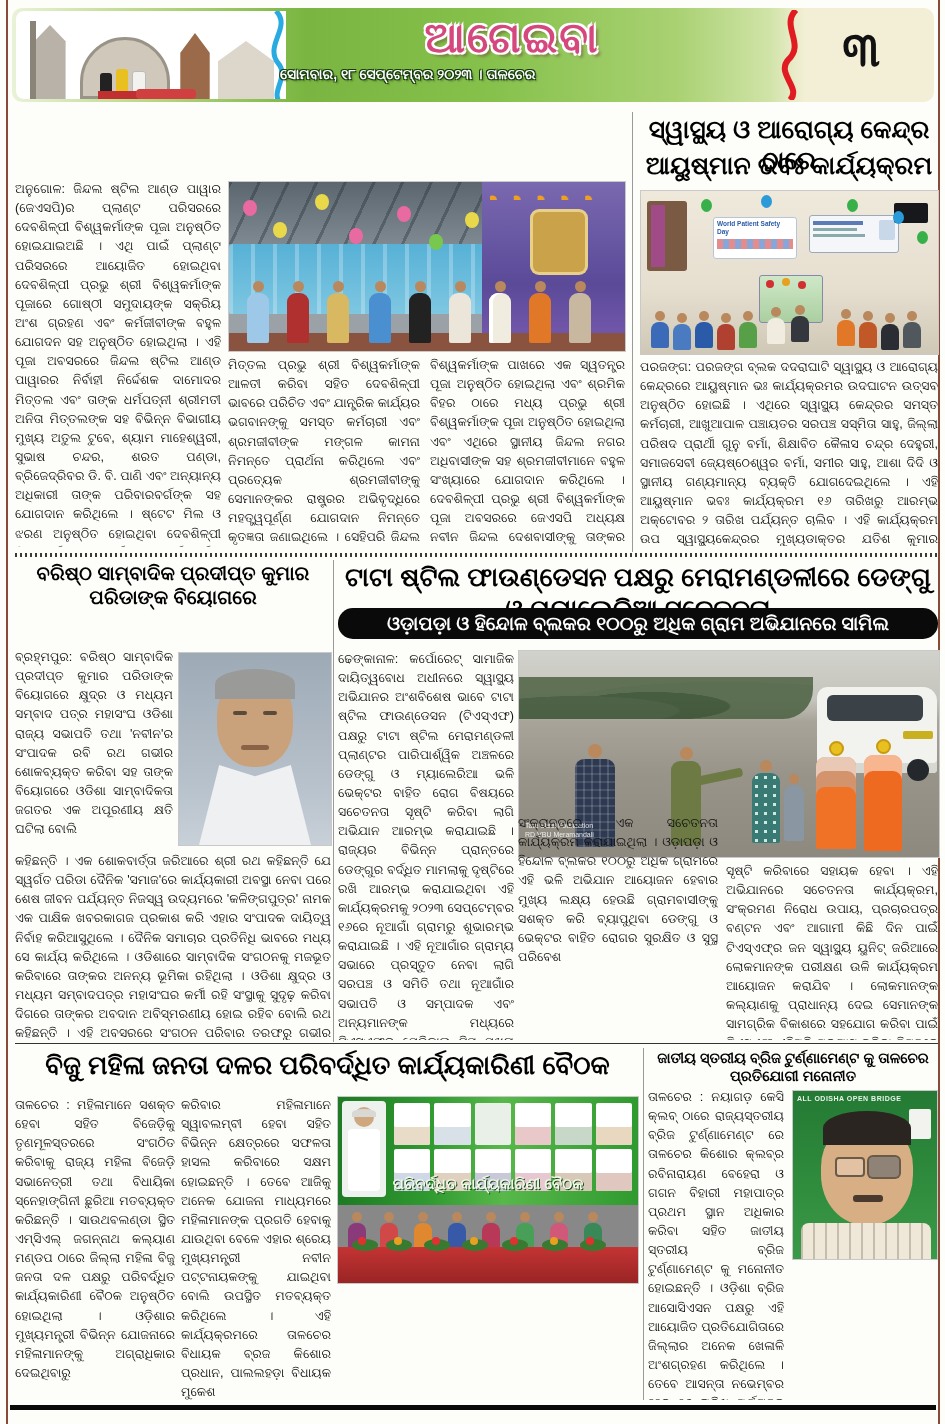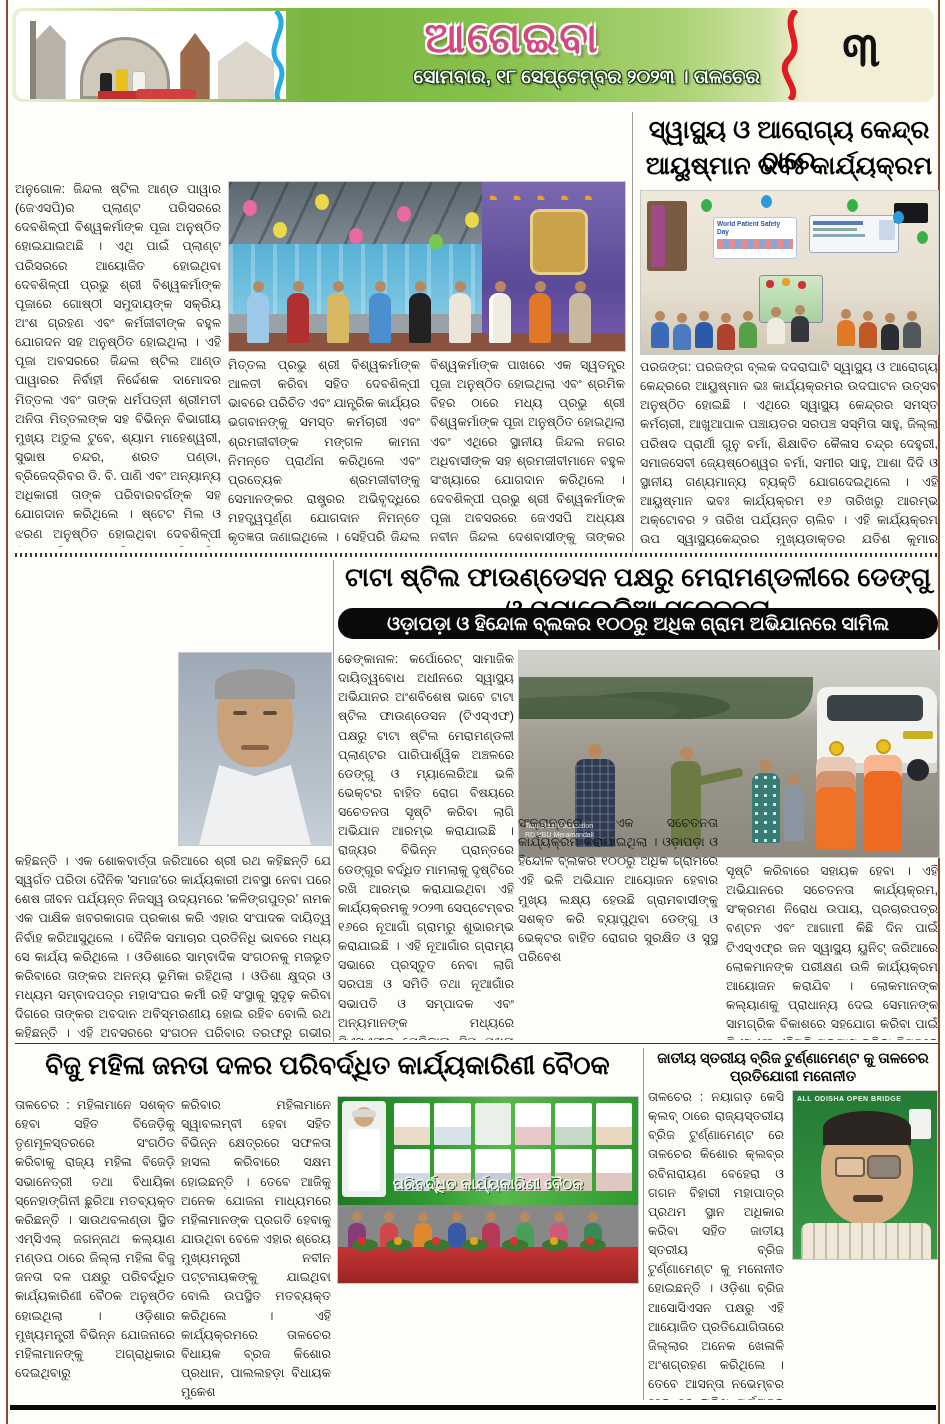--- a/index.html
+++ b/index.html
@@ -12,22 +12,22 @@
   
   .header{position:absolute;left:12px;top:8px;width:922px;height:94px;border-radius:10px;
           background:linear-gradient(90deg,#e9f2d8 0,#bcd98a 14%,#79b540 32%,#86c14c 52%,#a9d172 72%,#cfe3a6 82%,#f3efd6 86%,#f3efd6 100%);}
   .temple-panel{position:absolute;left:4px;top:3px;width:270px;height:88px;background:#fff;
                 border-radius:8px 0 0 8px;overflow:hidden;}
   .t-shape{position:absolute;bottom:0;}
   .wave{position:absolute;top:0;}
   .masthead{position:absolute;left:300px;top:6px;width:400px;text-align:center;
             font-size:42px;font-weight:bold;color:#d5487e;letter-spacing:2px;
             text-shadow:-2px -2px 0 #fff,2px -2px 0 #fff,-2px 2px 0 #fff,2px 2px 0 #fff,4px 4px 3px rgba(90,0,40,.35);}
-  .dateline{position:absolute;left:288px;top:58px;width:460px;text-align:right;
-            font-size:19px;font-weight:bold;color:#fff;
+  .dateline{position:absolute;left:268px;top:58px;width:460px;text-align:left;
+            font-size:14px;font-weight:bold;color:#fff;
             text-shadow:1px 1px 0 #163c0e,-1px 1px 0 #163c0e,1px -1px 0 #163c0e,-1px -1px 0 #163c0e,2px 2px 2px rgba(0,0,0,.4);}
   .pageno{position:absolute;right:28px;top:14px;width:90px;text-align:center;
           font-size:48px;font-weight:bold;color:#111;}
 
   
   .txt{position:absolute;font-size:12.6px;line-height:1.52;text-align:justify;overflow:hidden;color:#141414;}
   .hl{position:absolute;font-weight:bold;color:#000;text-align:center;line-height:1.22;}
   .vline{position:absolute;width:1px;background:#9a9a9a;}
   .hline{position:absolute;height:1px;background:#555;}
   .dots{position:absolute;height:4px;
@@ -211,20 +211,22 @@
     <div class="fig sfig" style="left:262px;bottom:6px;">
         <div class="hd"></div>
         <div class="bd" style="background:#50585e;"></div>
       </div>
   </div>
 
   <div class="txt" style="left:640px;top:358px;width:298px;height:188px;">ପରଜଙ୍ଗ:  ପରଜଙ୍ଗ ବ୍ଲକ ଦଦରାଘାଟି ସ୍ୱାସ୍ଥ୍ୟ ଓ ଆରୋଗ୍ୟ କେନ୍ଦ୍ରରେ ଆୟୁଷ୍ମାନ ଭଃ କାର୍ଯ୍ୟକ୍ରମର ଉଦଘାଟନ ଉତ୍ସବ ଅନୁଷ୍ଠିତ ହୋଇଛି ।  ଏଥିରେ ସ୍ୱାସ୍ଥ୍ୟ କେନ୍ଦ୍ରର ସମସ୍ତ କର୍ମଚାରୀ, ଆଖୁଆପାଳ ପଞ୍ଚାୟତର ସରପଞ୍ଚ ସସ୍ମିତା ସାହୁ, ଜିଲ୍ଲା ପରିଷଦ ପ୍ରାର୍ଥୀ ଗୁନୁ ବର୍ମା, ଶିକ୍ଷାବିତ କୈଳାସ ଚନ୍ଦ୍ର ଦେହୁରୀ, ସମାଜସେବୀ ଜ୍ୟେଷ୍ଠେଶ୍ୱର ବର୍ମା, ସମୀର ସାହୁ, ଆଶା ଦିଦି ଓ ସ୍ଥାନୀୟ ଗଣ୍ୟମାନ୍ୟ ବ୍ୟକ୍ତି ଯୋଗଦେଇଥିଲେ ।  ଏହି ଆୟୁଷ୍ମାନ ଭବଃ କାର୍ଯ୍ୟକ୍ରମ ୧୬ ତାରିଖରୁ ଆରମ୍ଭ ଅକ୍ଟୋବର ୨ ତାରିଖ ପର୍ଯ୍ୟନ୍ତ ଚାଲିବ । ଏହି କାର୍ଯ୍ୟକ୍ରମ ଉପ ସ୍ୱାସ୍ଥ୍ୟକେନ୍ଦ୍ରର ମୁଖ୍ୟଡାକ୍ତର ଯତିଶ କୁମାର ପାଣିଗ୍ରାହୀଙ୍କ ତତ୍ତ୍ୱାବଧାନରେ ଅନୁଷ୍ଠିତ ହୋଇଥିଲା ।</div>
 
   <div class="dots" style="left:15px;top:553px;width:923px;"></div>
 
+  <div class="hl" style="left:15px;top:562px;width:316px;font-size:19.5px;">ବରିଷ୍ଠ ସାମ୍ବାଦିକ ପ୍ରଦୀପ୍ତ କୁମାର ପରିଡାଙ୍କ ବିୟୋଗରେ</div>
+  <div class="txt" style="left:15px;top:648px;width:158px;height:198px;">ବ୍ରହ୍ମପୁର: ବରିଷ୍ଠ ସାମ୍ବାଦିକ ପ୍ରଦୀପ୍ତ କୁମାର ପରିଡାଙ୍କ ବିୟୋଗରେ କ୍ଷୁଦ୍ର ଓ ମଧ୍ୟମ ସମ୍ବାଦ ପତ୍ର ମହାସଂଘ ଓଡିଶା ରାଜ୍ୟ ସଭାପତି ତଥା 'ନବୀନ'ର ସଂପାଦକ ରବି ରଥ ଗଭୀର ଶୋକବ୍ୟକ୍ତ କରିବା ସହ ତାଙ୍କ ବିୟୋଗରେ ଓଡିଶା ସାମ୍ବାଦିକତା ଜଗତର ଏକ ଅପୂରଣୀୟ କ୍ଷତି ଘଟିଲା ବୋଲି</div>
 
   <div class="ph" style="left:178px;top:652px;width:152px;height:192px;">
     <div class="abs" style="inset:0;background:linear-gradient(180deg,#9daab6 0,#b8c2cc 70%,#c8d0d8 100%);"></div>
     <div class="abs" style="left:38px;top:26px;width:76px;height:88px;border-radius:40% 40% 46% 46%;background:#c9a27c;"></div>
     <div class="abs" style="left:36px;top:16px;width:80px;height:30px;border-radius:50% 50% 0 0;background:#9a9a98;"></div>
     <div class="abs" style="left:54px;top:58px;width:14px;height:4px;background:#5a4a3a;border-radius:2px;"></div>
     <div class="abs" style="left:84px;top:58px;width:14px;height:4px;background:#5a4a3a;border-radius:2px;"></div>
     <div class="abs" style="left:62px;top:92px;width:28px;height:5px;background:#8a6248;border-radius:3px;"></div>
     <div class="abs" style="left:20px;top:112px;width:112px;height:80px;background:#eef0f2;clip-path:polygon(18% 0,50% 14%,82% 0,100% 100%,0 100%);"></div>
   </div>

